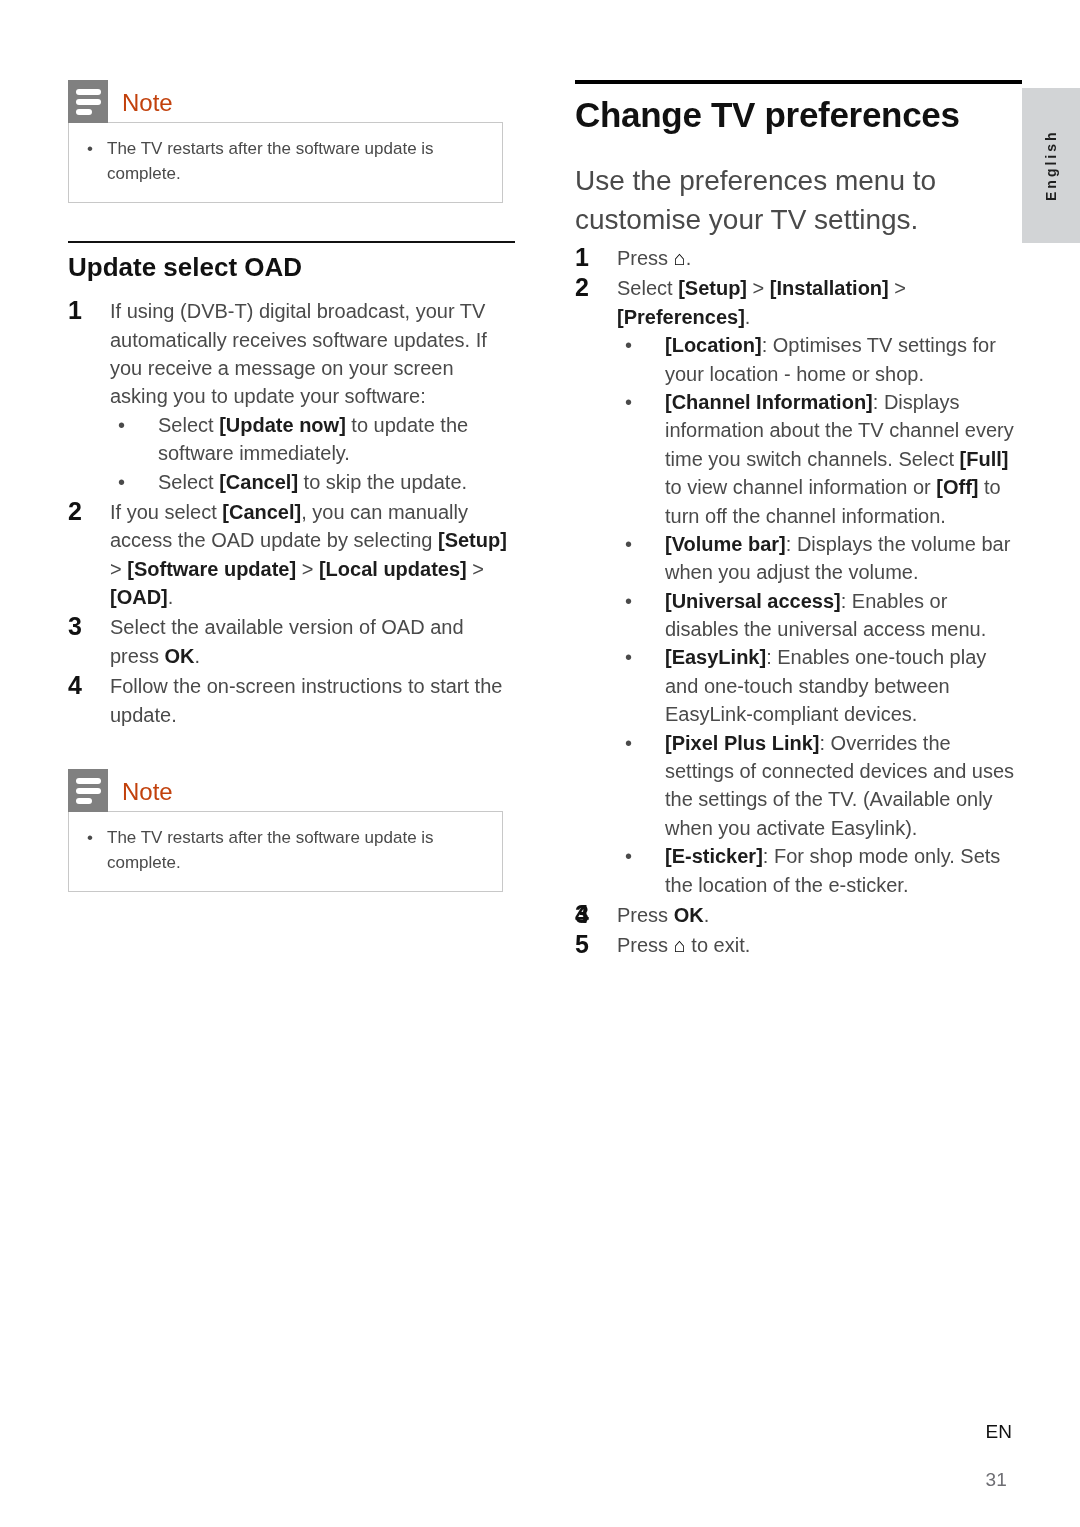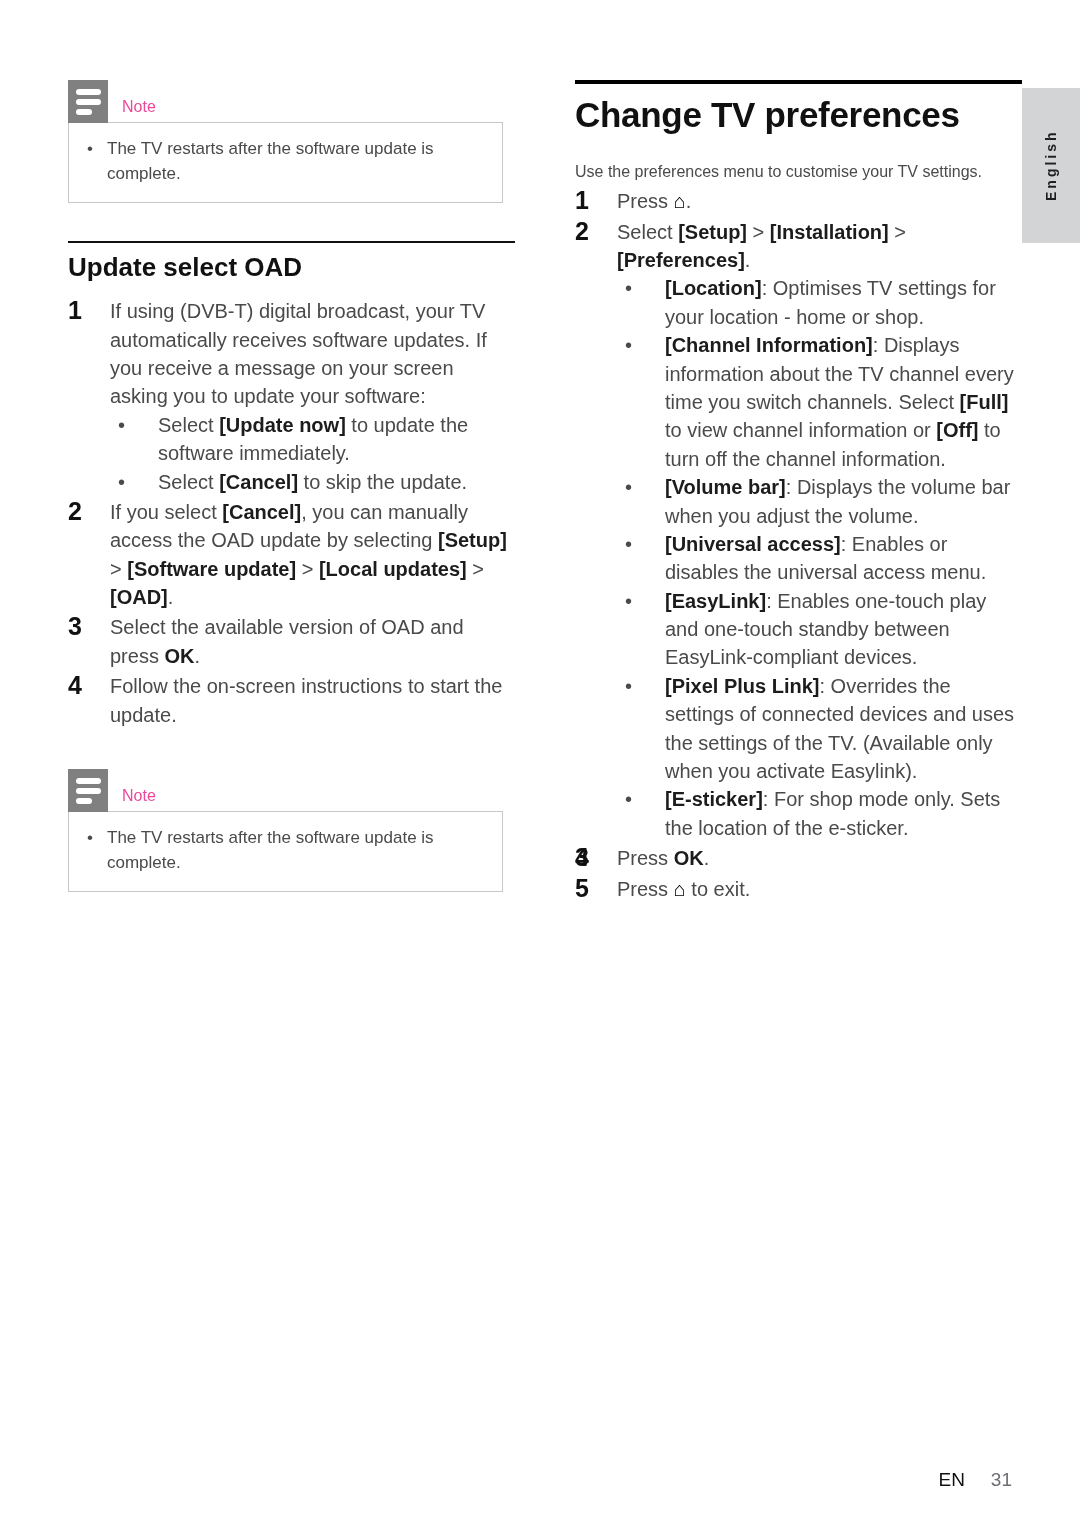--- a/index.html
+++ b/index.html
@@ -70,22 +70,22 @@
     left: 8px;
     display: block;
     height: 6px;
     background: #ffffff;
     border-radius: 3px;
   }
   .note-icon i.b1 { top: 9px;  width: 25px; }
   .note-icon i.b2 { top: 19px; width: 25px; }
   .note-icon i.b3 { top: 29px; width: 16px; }
   .note-title {
-    font-size: 16px;
-    color: #ec4899;
+    font-size: 24px;
+    color: #c2410c;
     padding: 0 0 8px 14px;
     line-height: 1;
   }
   .note-body {
     border: 1px solid #c8c8c8;
     border-top: 1px solid #c8c8c8;
     padding: 14px 16px 16px 12px;
     margin-top: -1px;
     width: 405px;
     box-sizing: content-box;
@@ -129,21 +129,21 @@
   h2.doc-h2 {
     font-size: 26px;
     font-weight: bold;
     color: #111111;
     margin: 0 0 14px 0;
     line-height: 1.15;
   }
 
   
   p.intro {
-    font-size: 16px;
+    font-size: 28px;
     line-height: 1.42;
     margin: 0 0 4px 0;
     color: #4a4a4a;
   }
 
   
   ol.steps { list-style: none; margin: 0; padding: 0; }
   li.step {
     position: relative;
     padding-left: 42px;
@@ -189,20 +189,21 @@
 
   
   .footer {
     position: absolute;
     right: 68px;
     bottom: 36px;
     font-size: 19px;
     display: flex;
     gap: 26px;
     align-items: baseline;
+    flex-direction: column;
   }
   .footer .en { color: #111111; }
   .footer .pg { color: #6e6e73; }
 
   .spacer-lg { height: 38px; }
 </style>
 </head>
 <body>
 
 <div class="page">

